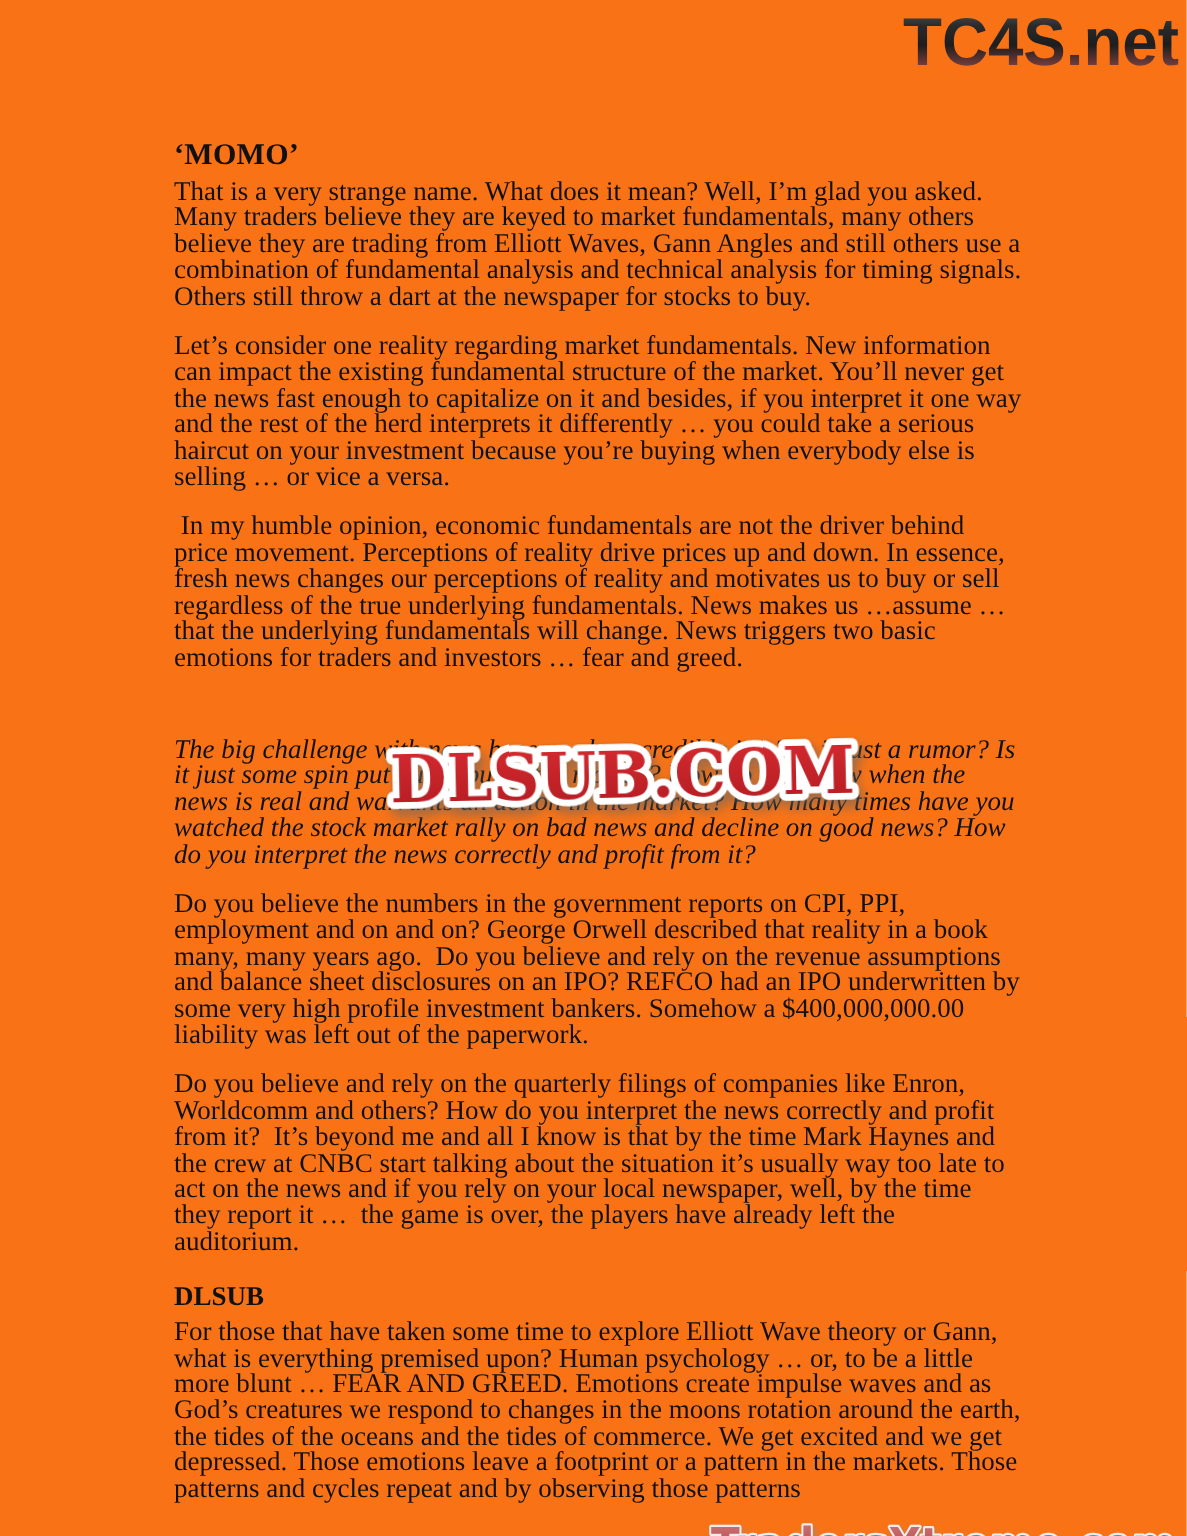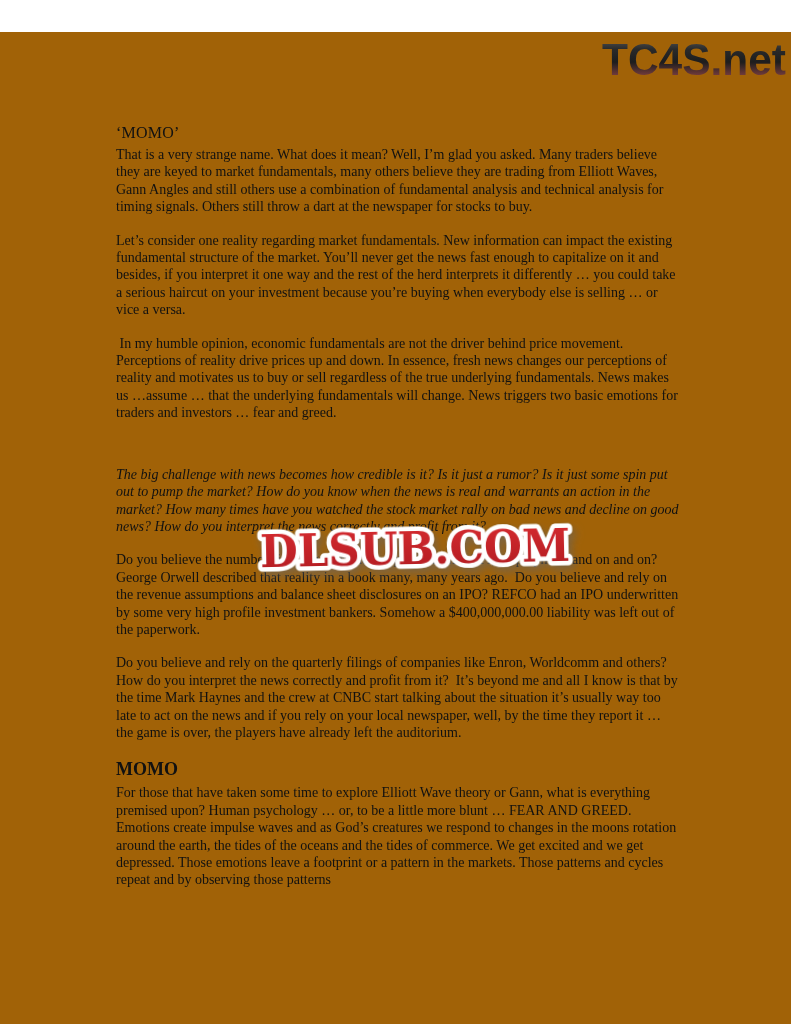--- a/index.html
+++ b/index.html
@@ -3,35 +3,35 @@
 <meta charset="utf-8">
 <style>
   html, body { margin: 0; padding: 0; }
   body {
     width: 791px; height: 1024px;
     background: #ffffff;
     font-family: "Liberation Serif", serif;
     position: relative;
     overflow: hidden;
   }
-  .page { position: absolute; inset: 0; background: #a16207; margin-top: 32px; }
+  .page { position: absolute; inset: 0; background: #f97316; }
 
   
   .content {
     position: absolute;
     left: 116px; top: 92px;
     width: 566px;
     color: #111111;
   }
   .doc-title {
-    font-size: 16px; font-weight: normal;
+    font-size: 20px; font-weight: bold;
     margin: 0 0 2px 0; letter-spacing: .2px;
   }
   p.body {
-    font-size: 14px; line-height: 17.4px;
+    font-size: 18px; line-height: 17.4px;
     margin: 16px 0 0 0;
     white-space: pre-wrap;
   }
   p.body.first { margin-top: 4px; }
   p.body.extra-gap { margin-top: 44px; font-style: italic; }
   .section-heading {
     font-size: 18px; font-weight: bold;
     margin: 18px 0 4px 0;
   }
 
@@ -76,21 +76,21 @@
     <p class="body">Let’s consider one reality regarding market fundamentals. New information can impact the existing fundamental structure of the market. You’ll never get the news fast enough to capitalize on it and besides, if you interpret it one way and the rest of the herd interprets it differently … you could take a serious haircut on your investment because you’re buying when everybody else is selling … or vice a versa.</p>
 
     <p class="body"> In my humble opinion, economic fundamentals are not the driver behind price movement. Perceptions of reality drive prices up and down. In essence, fresh news changes our perceptions of reality and motivates us to buy or sell regardless of the true underlying fundamentals. News makes us …assume … that the underlying fundamentals will change. News triggers two basic emotions for traders and investors … fear and greed.</p>
 
     <p class="body extra-gap">The big challenge with news becomes how credible is it? Is it just a rumor? Is it just some spin put out to pump the market? How do you know when the news is real and warrants an action in the market? How many times have you watched the stock market rally on bad news and decline on good news? How do you interpret the news correctly and profit from it?</p>
 
     <p class="body">Do you believe the numbers in the government reports on CPI, PPI, employment and on and on? George Orwell described that reality in a book many, many years ago.  Do you believe and rely on the revenue assumptions and balance sheet disclosures on an IPO? REFCO had an IPO underwritten by some very high profile investment bankers. Somehow a $400,000,000.00 liability was left out of the paperwork.</p>
 
     <p class="body">Do you believe and rely on the quarterly filings of companies like Enron, Worldcomm and others? How do you interpret the news correctly and profit from it?  It’s beyond me and all I know is that by the time Mark Haynes and the crew at CNBC start talking about the situation it’s usually way too late to act on the news and if you rely on your local newspaper, well, by the time they report it …  the game is over, the players have already left the auditorium.</p>
 
-    <h2 class="section-heading">MOMO</h2>
+    <h2 class="section-heading">DLSUB</h2>
 
     <p class="body first">For those that have taken some time to explore Elliott Wave theory or Gann, what is everything premised upon? Human psychology … or, to be a little more blunt … FEAR AND GREED. Emotions create impulse waves and as God’s creatures we respond to changes in the moons rotation around the earth, the tides of the oceans and the tides of commerce. We get excited and we get depressed. Those emotions leave a footprint or a pattern in the markets. Those patterns and cycles repeat and by observing those patterns</p>
   </div>
 
   <div class="wm-stamp">
     <svg viewBox="0 0 334 62">
       <defs>
         <linearGradient id="gradStamp" x1="0" y1="0" x2="0" y2="1">
           <stop offset="0" stop-color="#d62b30"></stop>
           <stop offset="1" stop-color="#b01b21"></stop>

